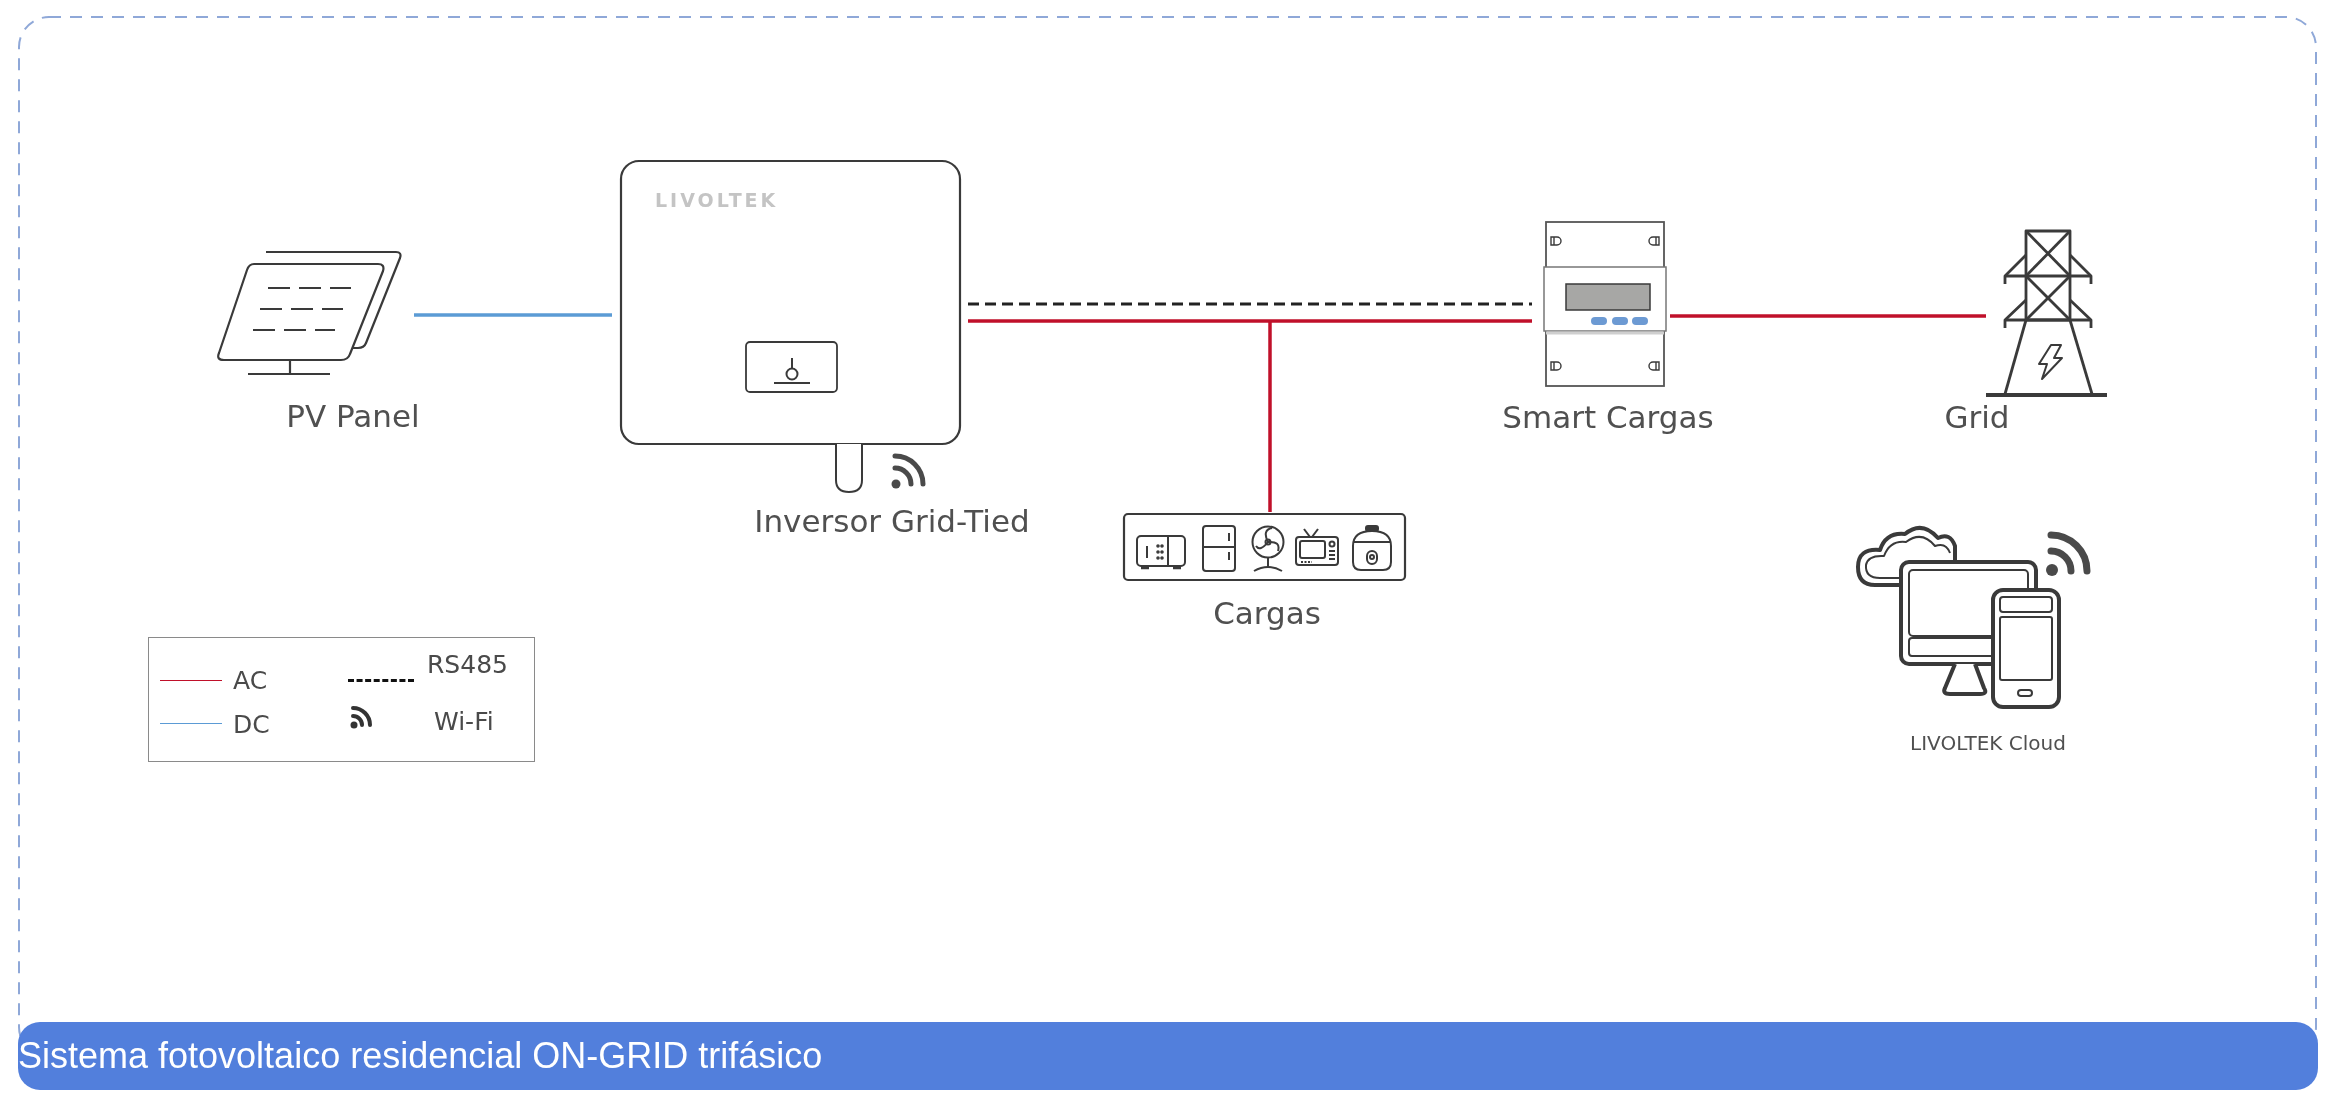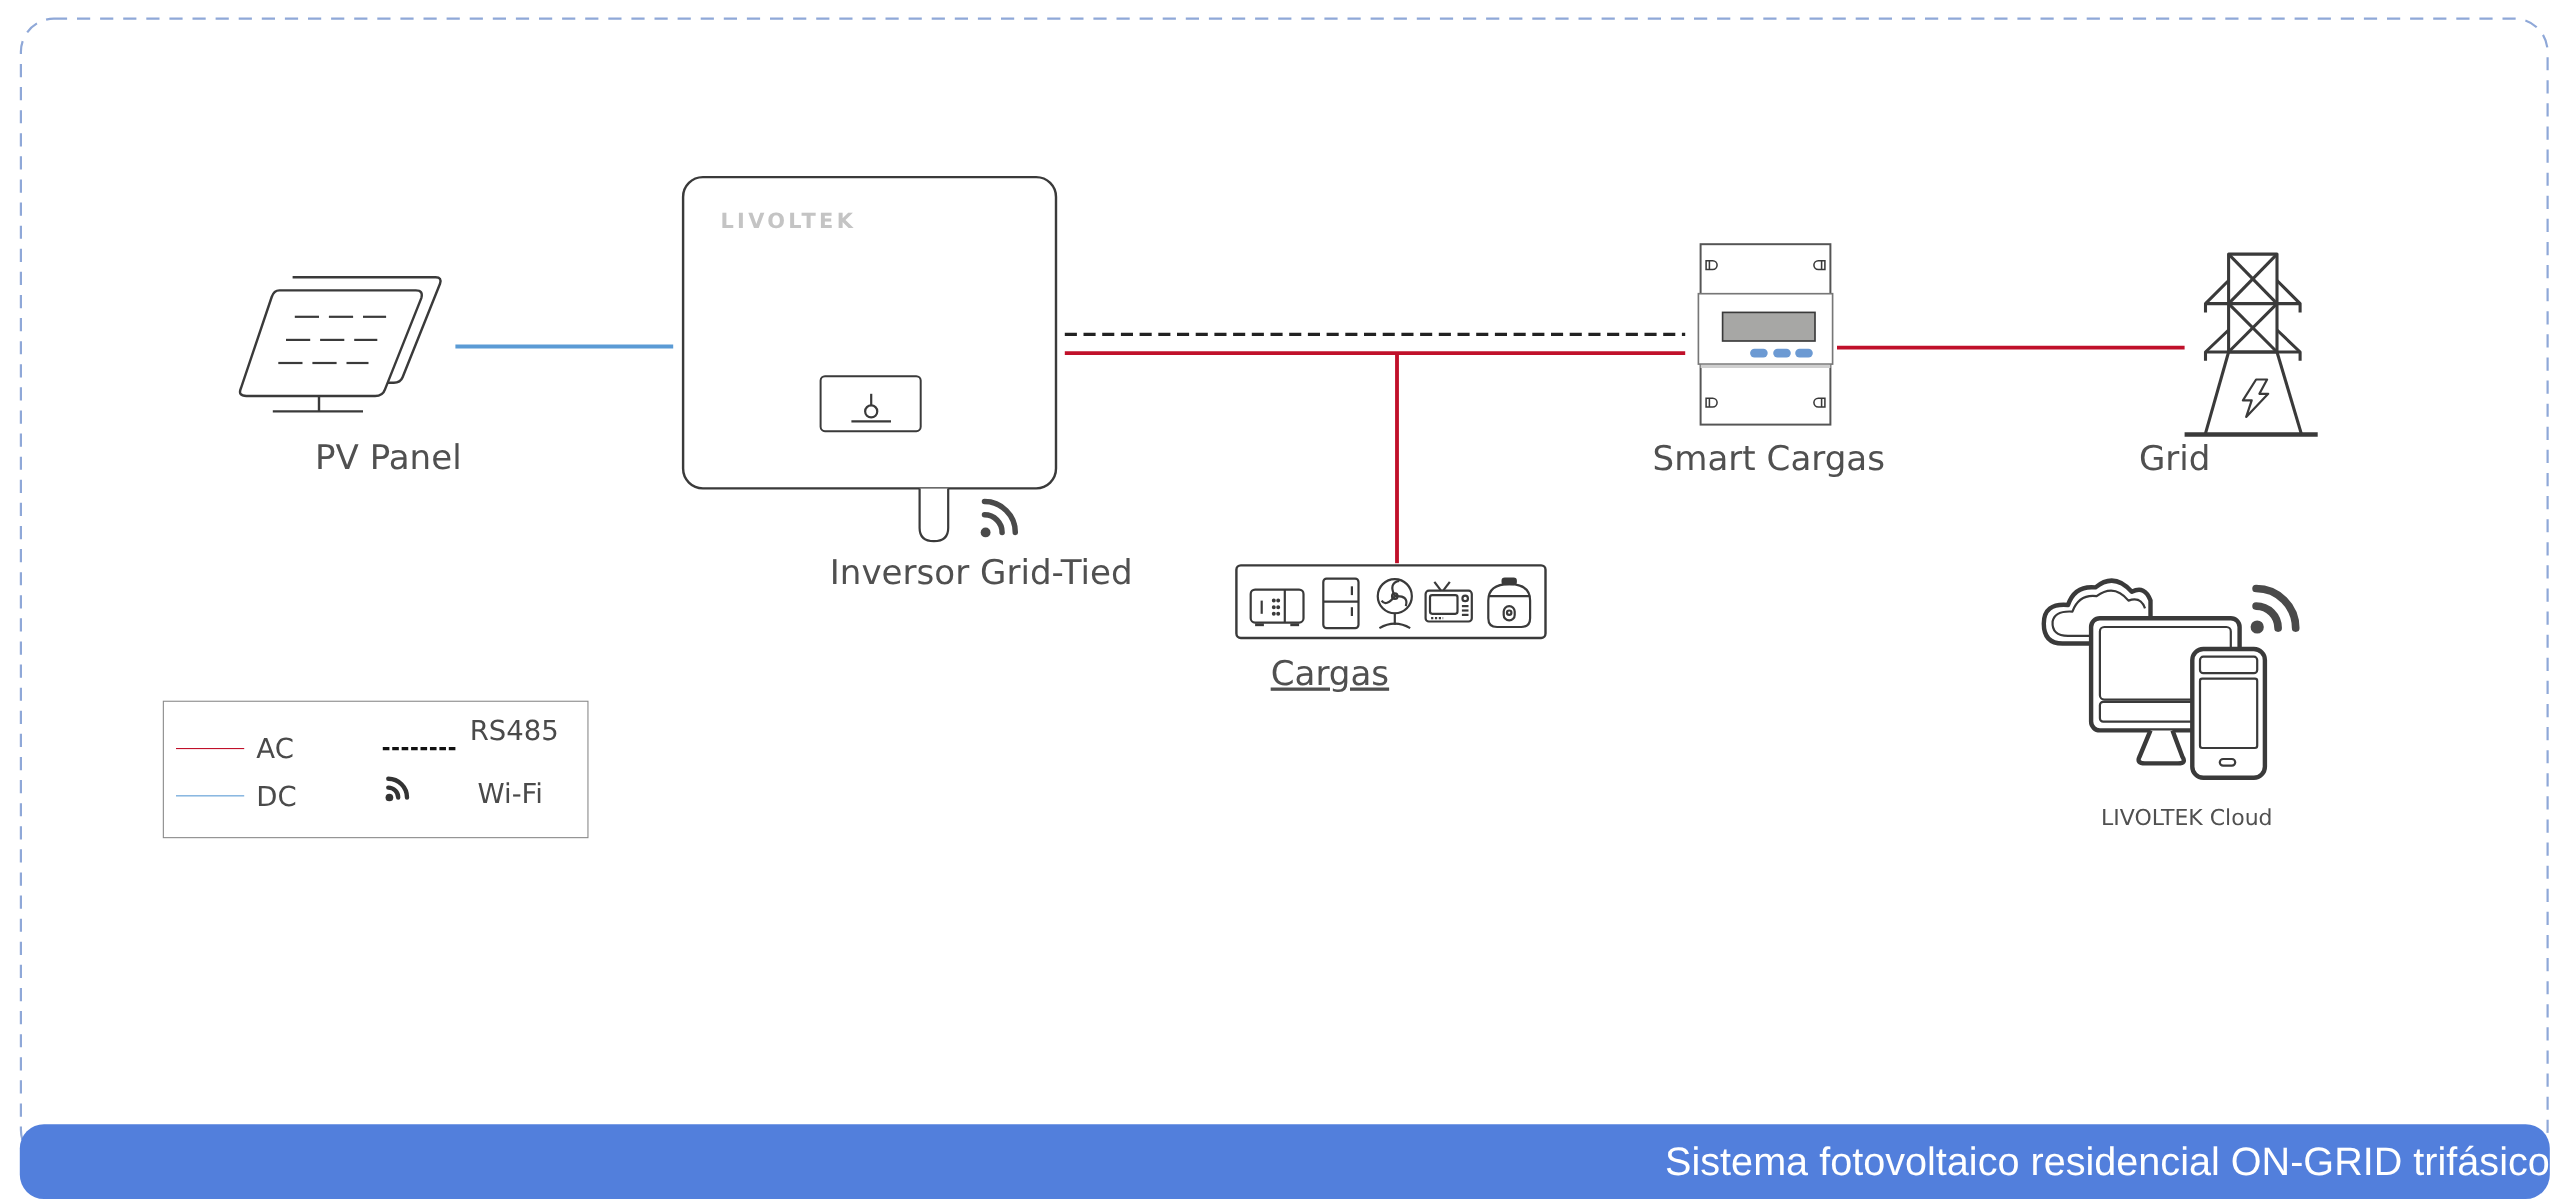--- a/index.html
+++ b/index.html
@@ -7,21 +7,21 @@
          font-family:"DejaVu Sans", "Liberation Sans", sans-serif; }
   #diagram { position:absolute; left:0; top:0; width:2328px; height:1094px; }
   .lbl { position:absolute; color:#505050; font-size:31px; white-space:nowrap;
          transform:translateX(-50%); line-height:1; }
   .legend-box { position:absolute; left:148px; top:637px; width:387px; height:125px;
                 border:1.5px solid #8a8a8a; box-sizing:border-box; background:#fff; }
   .leg-text { position:absolute; font-size:25px; color:#4a4a4a; line-height:1;text-align:right; }
   .leg-line { position:absolute; height:0; }
   .footer { position:absolute; left:18px; top:1022px; width:2300px; height:68px;
             background:#527FDC; border-radius:22px; display:flex; align-items:center;
-            justify-content:flex-end; }
+            justify-content:flex-start; }
   .footer-text { color:#ffffff; font-size:36px; font-family:"Liberation Sans", sans-serif; }
 </style>
 </head>
 <body>
 
 <svg id="diagram" width="2328" height="1094" viewBox="0 0 2328 1094" xmlns="http://www.w3.org/2000/svg">
 
   <rect x="19" y="17" width="2297" height="1040" rx="30" ry="30" fill="none" stroke="#8FA8D8" stroke-width="2" stroke-dasharray="12 9"></rect>
 
   <g fill="none" stroke="#3a3a3a" stroke-width="2.2" stroke-linejoin="round">
@@ -175,21 +175,21 @@
   </g>
   <g fill="none" stroke="#4a4a4a" stroke-width="7" stroke-linecap="round">
     <circle cx="2052" cy="570" r="6" fill="#4a4a4a" stroke="none"></circle>
     <path d="M 2051 551 A 20 20 0 0 1 2071 571"></path>
     <path d="M 2051 535 A 36 36 0 0 1 2087 571"></path>
   </g>
 </svg>
 
 <div class="lbl" style="left:309px; top:401px;margin-left:44px;">PV Panel</div>
 <div class="lbl" style="left:848px; top:506px;margin-left:44px;">Inversor Grid-Tied</div>
-<div class="lbl" style="left:1209px; top:598px;text-decoration:underline;">Cargas</div>
+<div class="lbl" style="left:1267px; top:598px;">Cargas</div>
 <div class="lbl" style="left:1608px; top:402px;">Smart Cargas</div>
 <div class="lbl" style="left:1977px; top:402px;">Grid</div>
 <div class="lbl" style="left:1988px; top:733px; font-size:20px;">LIVOLTEK Cloud</div>
 
 <div class="legend-box">
   <div class="leg-line" style="left:11px; top:42px; width:62px; border-top:1.5px solid #C0102A;"></div>
   <div class="leg-text" style="left:84px; top:30px;">AC</div>
   <div class="leg-line" style="left:11px; top:85px; width:62px; border-top:1.5px solid #5B9BD5;"></div>
   <div class="leg-text" style="left:84px; top:74px;">DC</div>
   <div class="leg-line" style="left:199px; top:41px; width:66px; border-top:3px dashed #111;"></div>

